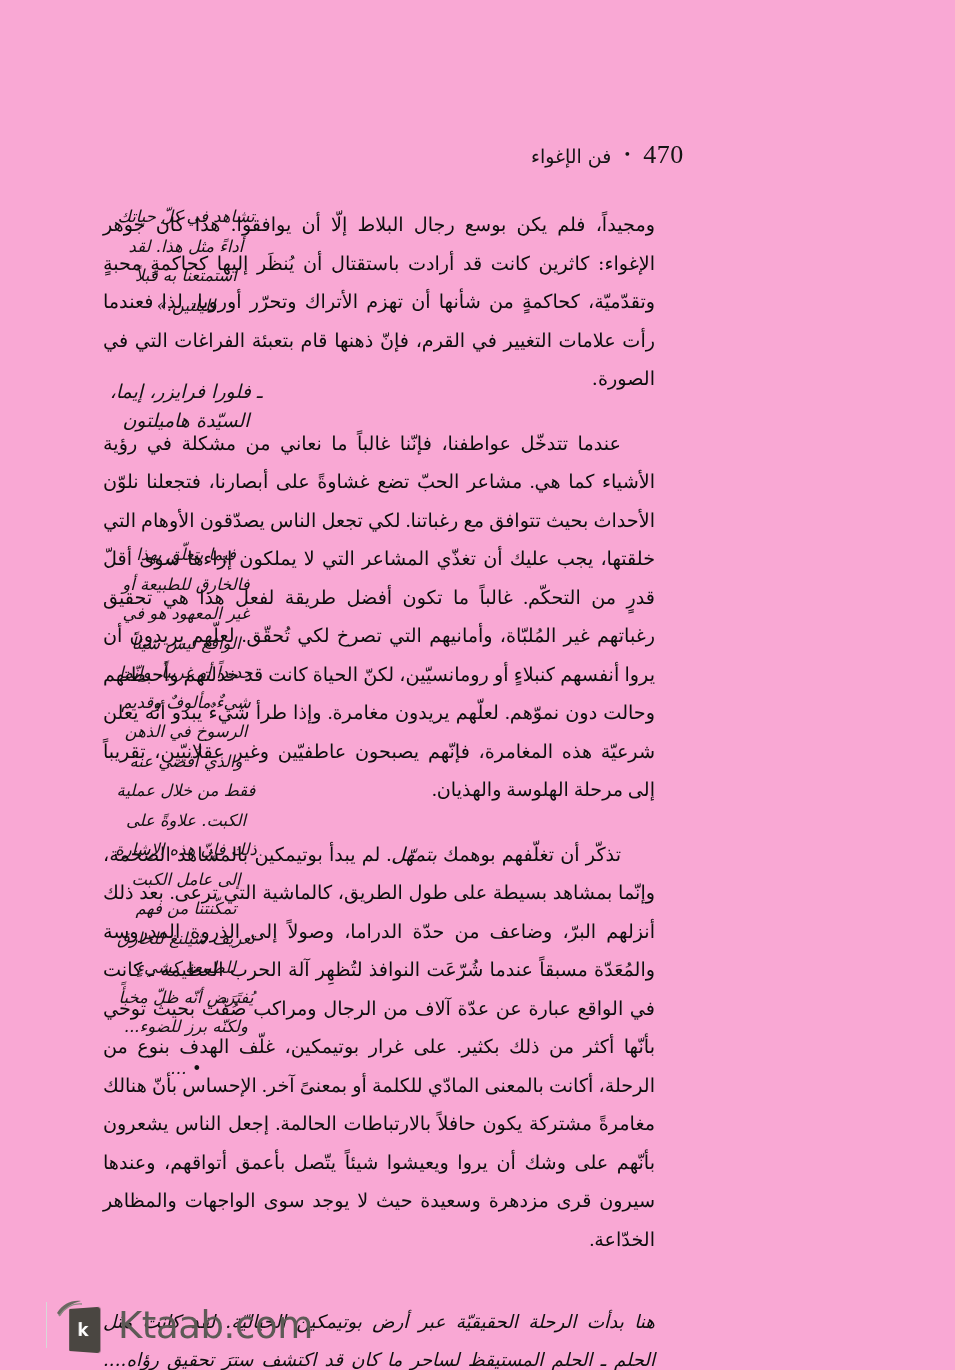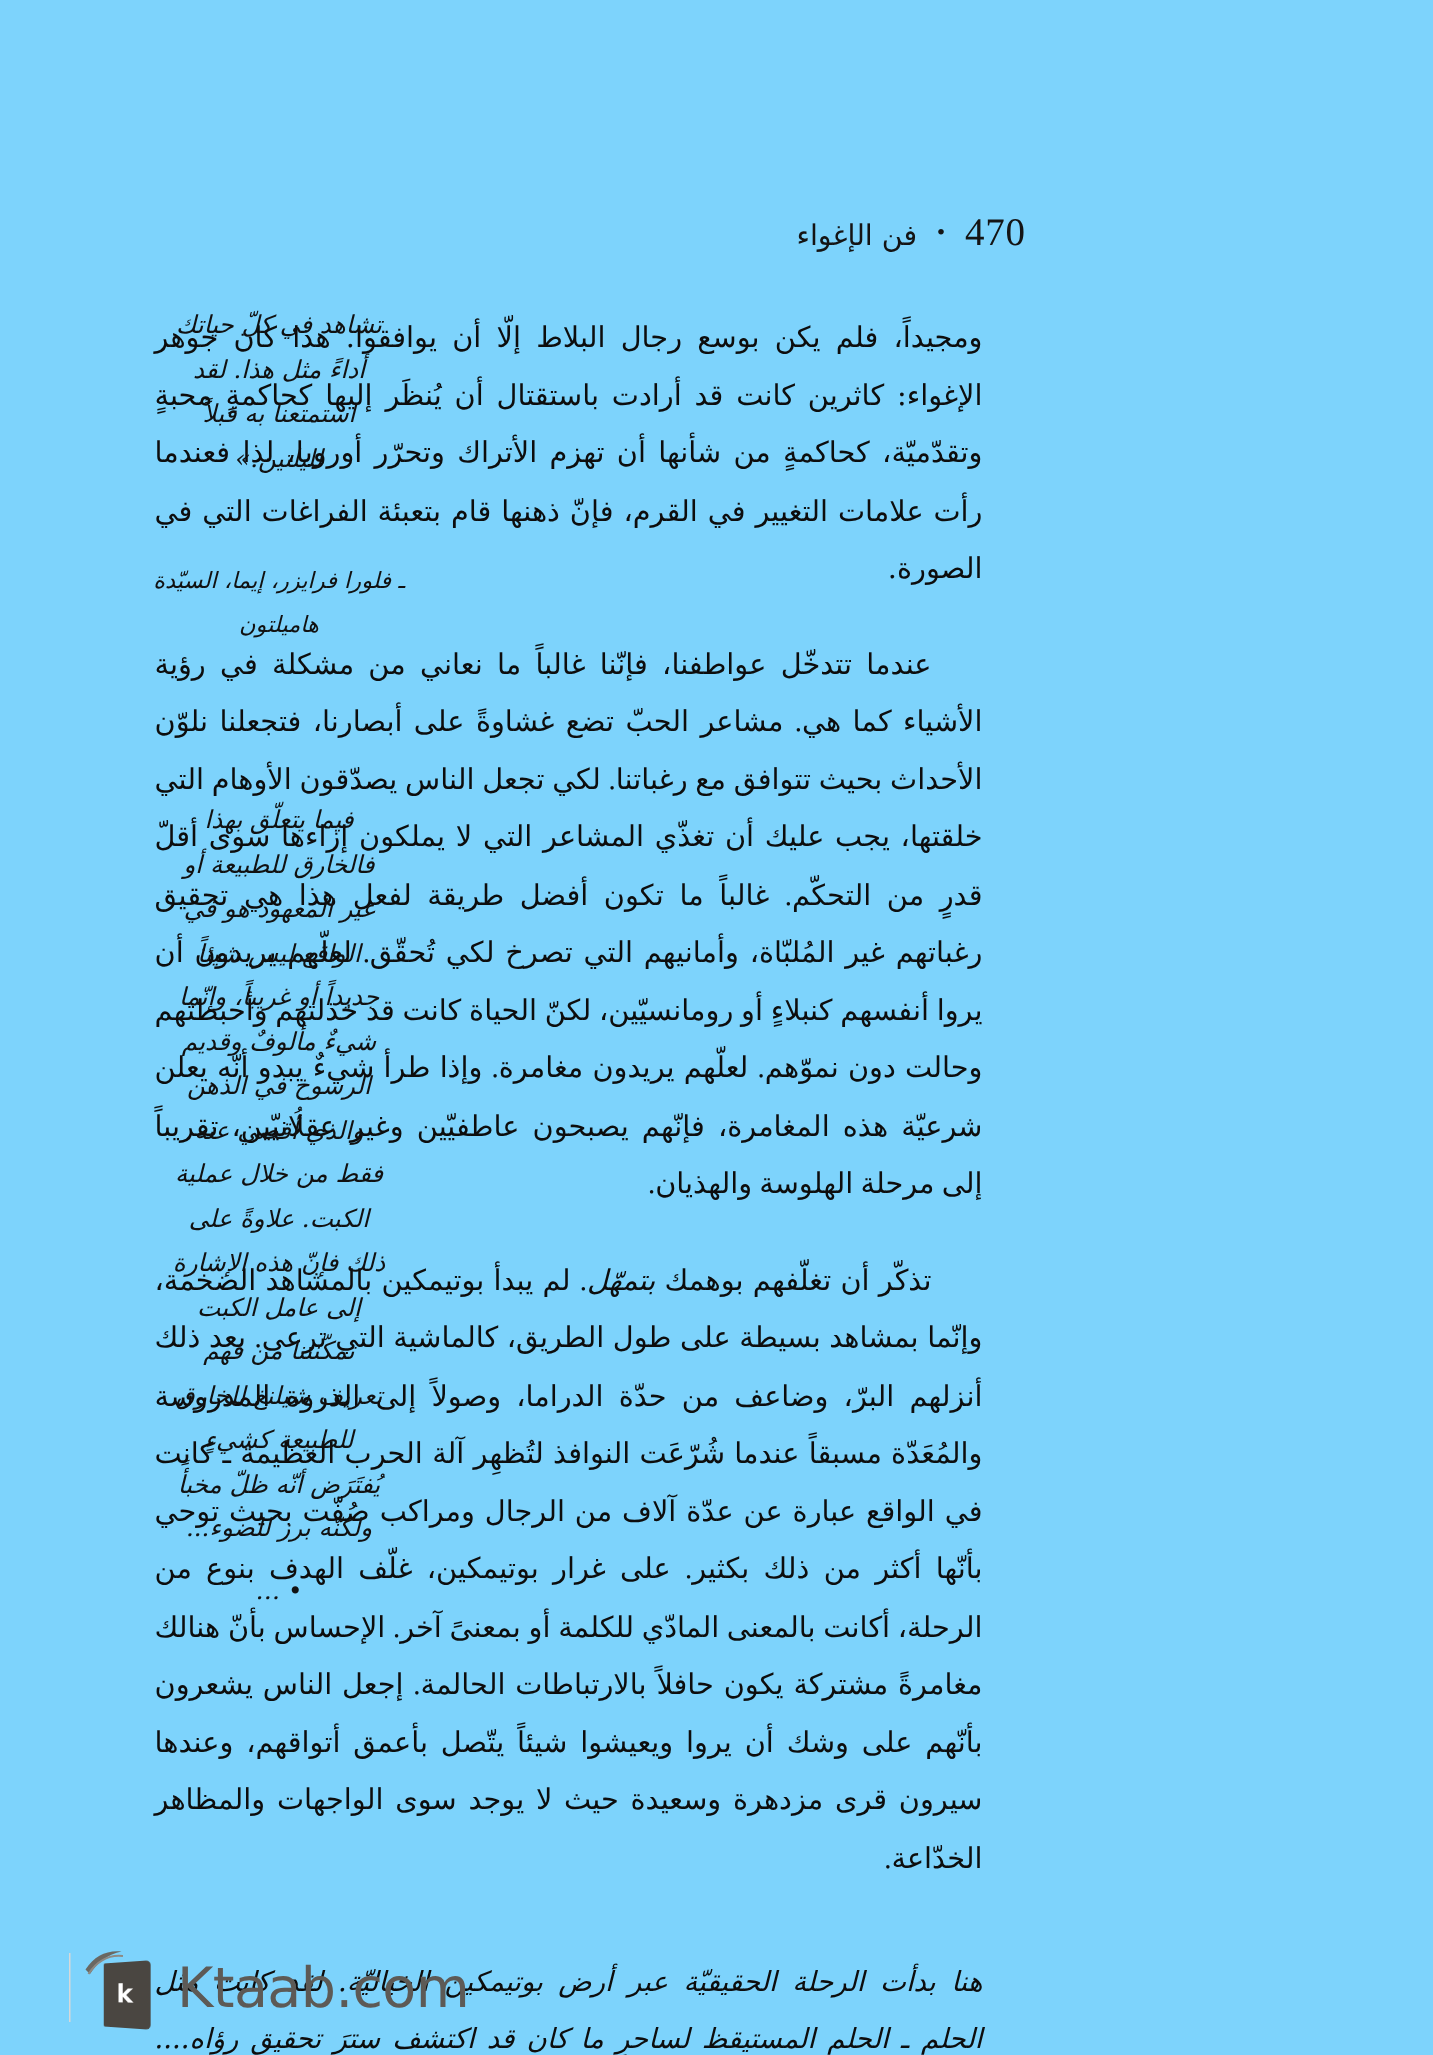--- a/index.html
+++ b/index.html
@@ -14,21 +14,21 @@
     position: relative;
     overflow: hidden;
     font-family: "DejaVu Sans", "Liberation Sans", sans-serif;
     color: #111111;
     -webkit-font-smoothing: antialiased;
   }
 
   .page {
     position: absolute;
     inset: 0;
-    background: #7dd3fc;
+    background: #f9a8d4;
     padding-left: 37px;
   }
 
   
   .running-head {
     position: absolute;
     top: 140px;
     right: 104px;
     width: 320px;
     text-align: left;
@@ -113,21 +113,21 @@
   }
   .margin-note {
     margin: 12px;
     text-align: center;
   }
   .note-gap-sm { height: 26px; }
   .note-gap-lg { height: 74px; }
 
   .attribution {
     font-style: italic;
-    font-size: 15px;
+    font-size: 19px;
     line-height: 29px;
     text-align: center;
   }
 
   
   .watermark {
     position: absolute;
     left: 52px;
     bottom: 10px;
     height: 70px;

